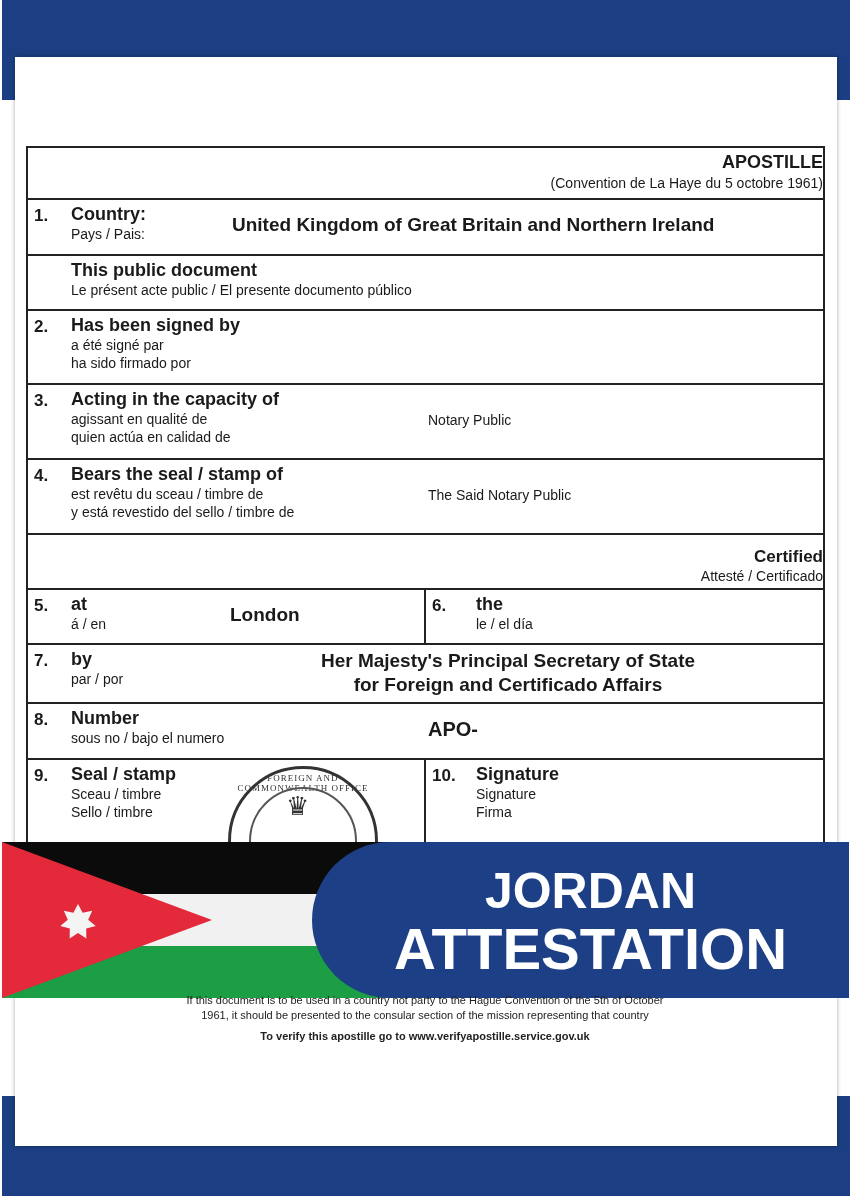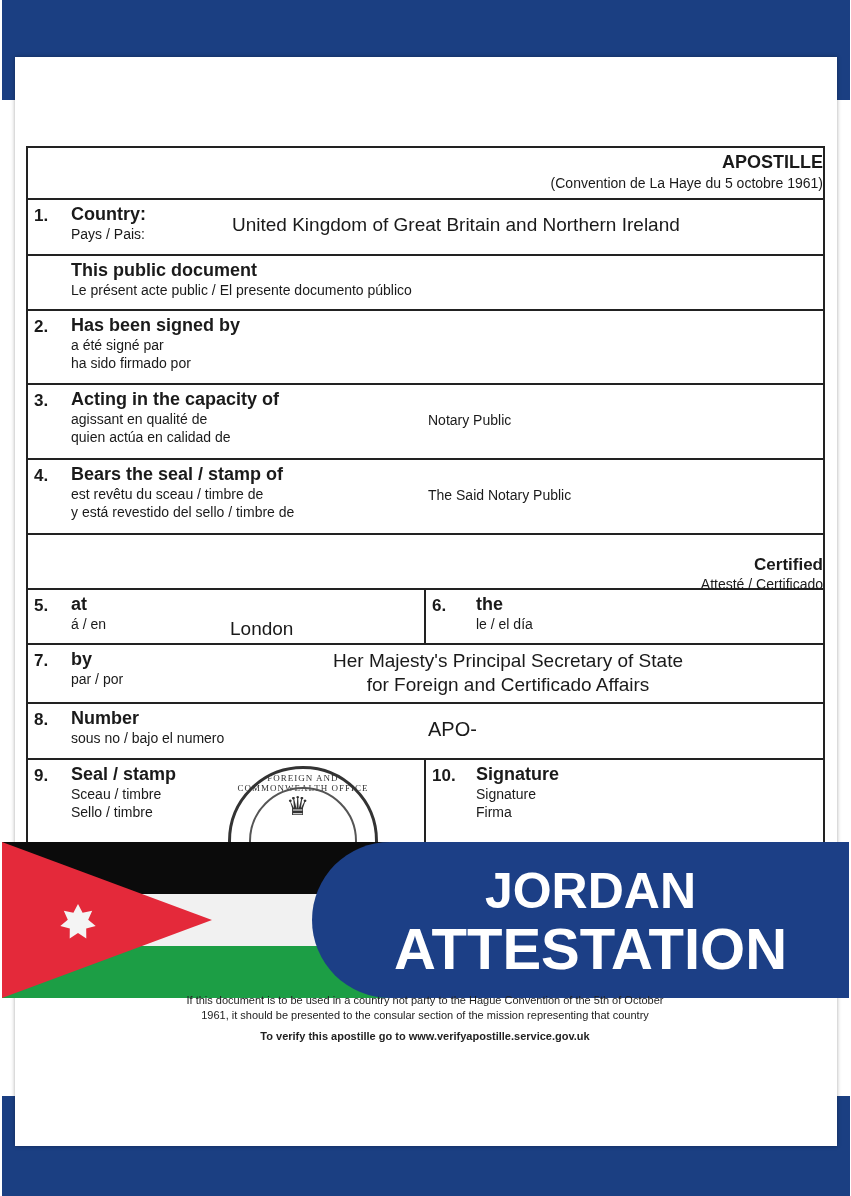--- a/index.html
+++ b/index.html
@@ -21,21 +21,21 @@
     .row { position: relative; border-bottom: 2px solid #222; }
     .row:last-child { border-bottom: none; }
     .center { text-align: right; }
     .title { font-weight: bold; font-size: 18px; padding-top: 4px; }
     .subtitle { font-size: 14px; padding: 4px 0 4px; }
     .num { position: absolute; left: 6px; top: 6px; font-weight: bold; font-size: 17px; }
     .lbl { position: absolute; left: 43px; top: 4px; }
     .lbl .en { font-weight: bold; font-size: 18px; line-height: 21px; }
     .lbl .tr { font-size: 14px; line-height: 18px; }
     .val { position: absolute; font-size: 14px; }
-    .val-big { position: absolute; font-size: 19px; }
+    .val-big { position: absolute; font-size: 19px; font-weight: bold; }
     .split { display: flex; }
     .split > .cell { position: relative; }
     .split > .cell + .cell { border-left: 2px solid #222; }
 
     .seal {
       position: absolute; left: 200px; top: 6px; width: 150px; height: 150px;
       border-radius: 50%; border: 3px solid #333;
     }
     .seal-inner {
       position: absolute; left: 18px; top: 18px; width: 108px; height: 108px;
@@ -117,32 +117,32 @@
     <div class="num">4.</div>
     <div class="lbl">
       <div class="en">Bears the seal / stamp of</div>
       <div class="tr">est revêtu du sceau / timbre de</div>
       <div class="tr">y está revestido del sello / timbre de</div>
     </div>
     <div class="val" style="left:400px;top:27px">The Said Notary Public</div>
   </div>
 
   <div class="row" style="height:55px">
-    <div class="center title" style="font-size:17px;padding-top:20px">Certified</div>
+    <div class="center title" style="font-size:17px;padding-top:12px">Certified</div>
     <div class="center subtitle" style="padding-top:1px">Attesté / Certificado</div>
   </div>
 
   <div class="row split" style="height:55px">
     <div class="cell" style="width:396px">
       <div class="num">5.</div>
       <div class="lbl">
         <div class="en">at</div>
         <div class="tr">á / en</div>
       </div>
-      <div class="val-big" style="left:202px;top:28px">London</div>
+      <div class="val-big" style="left:202px;top:14px">London</div>
     </div>
     <div class="cell" style="flex:1">
       <div class="num">6.</div>
       <div class="lbl" style="left:50px">
         <div class="en">the</div>
         <div class="tr">le / el día</div>
       </div>
     </div>
   </div>
 

